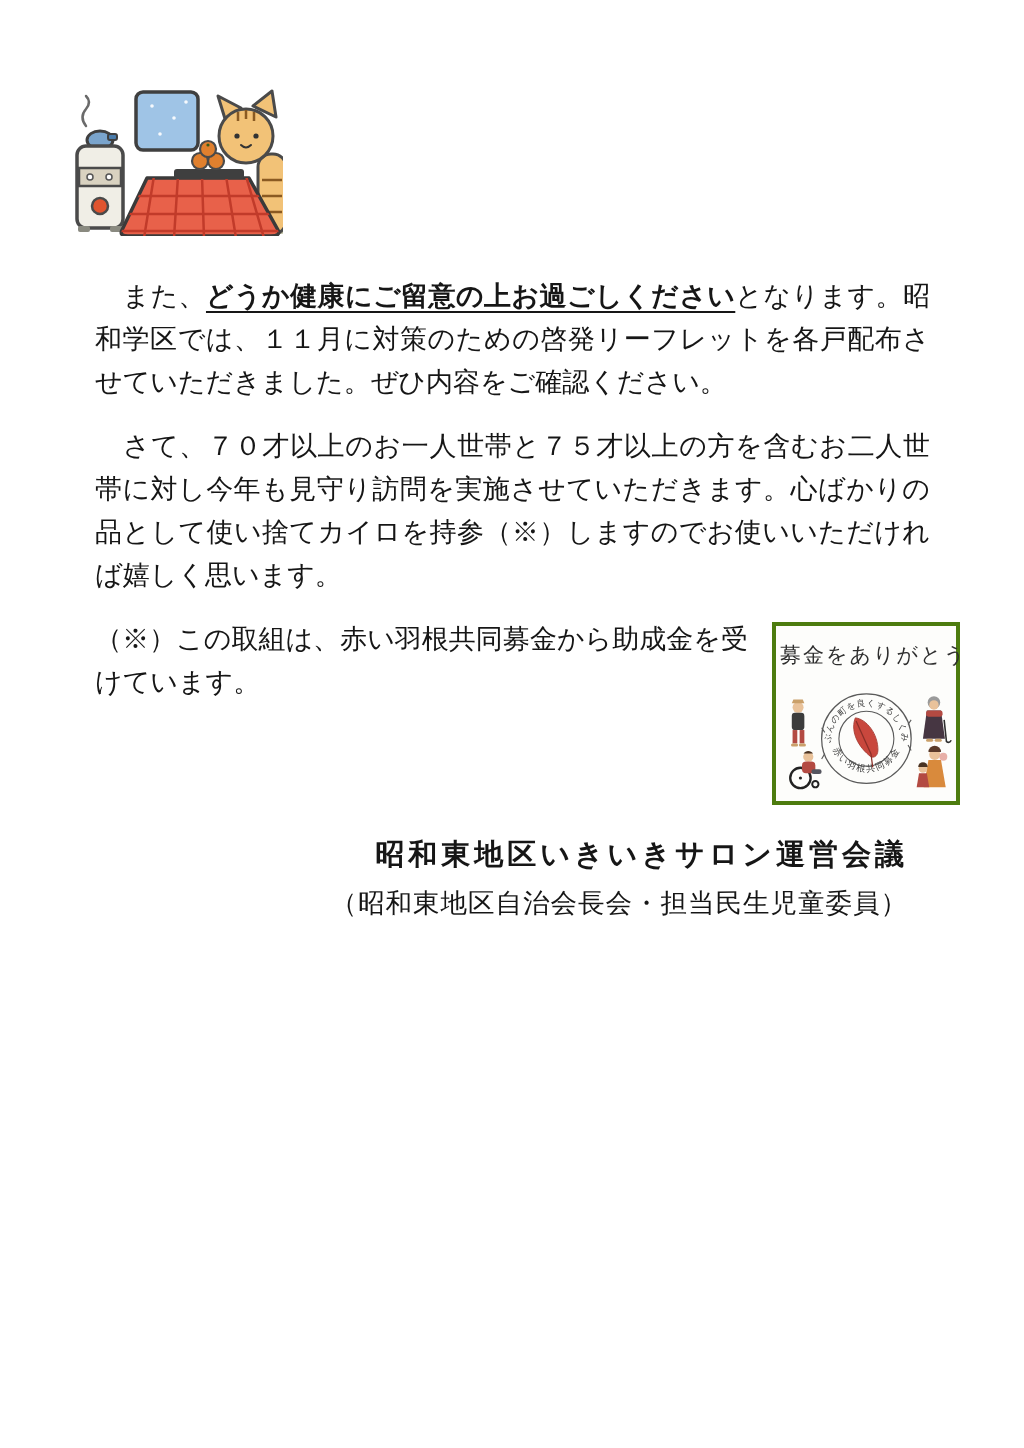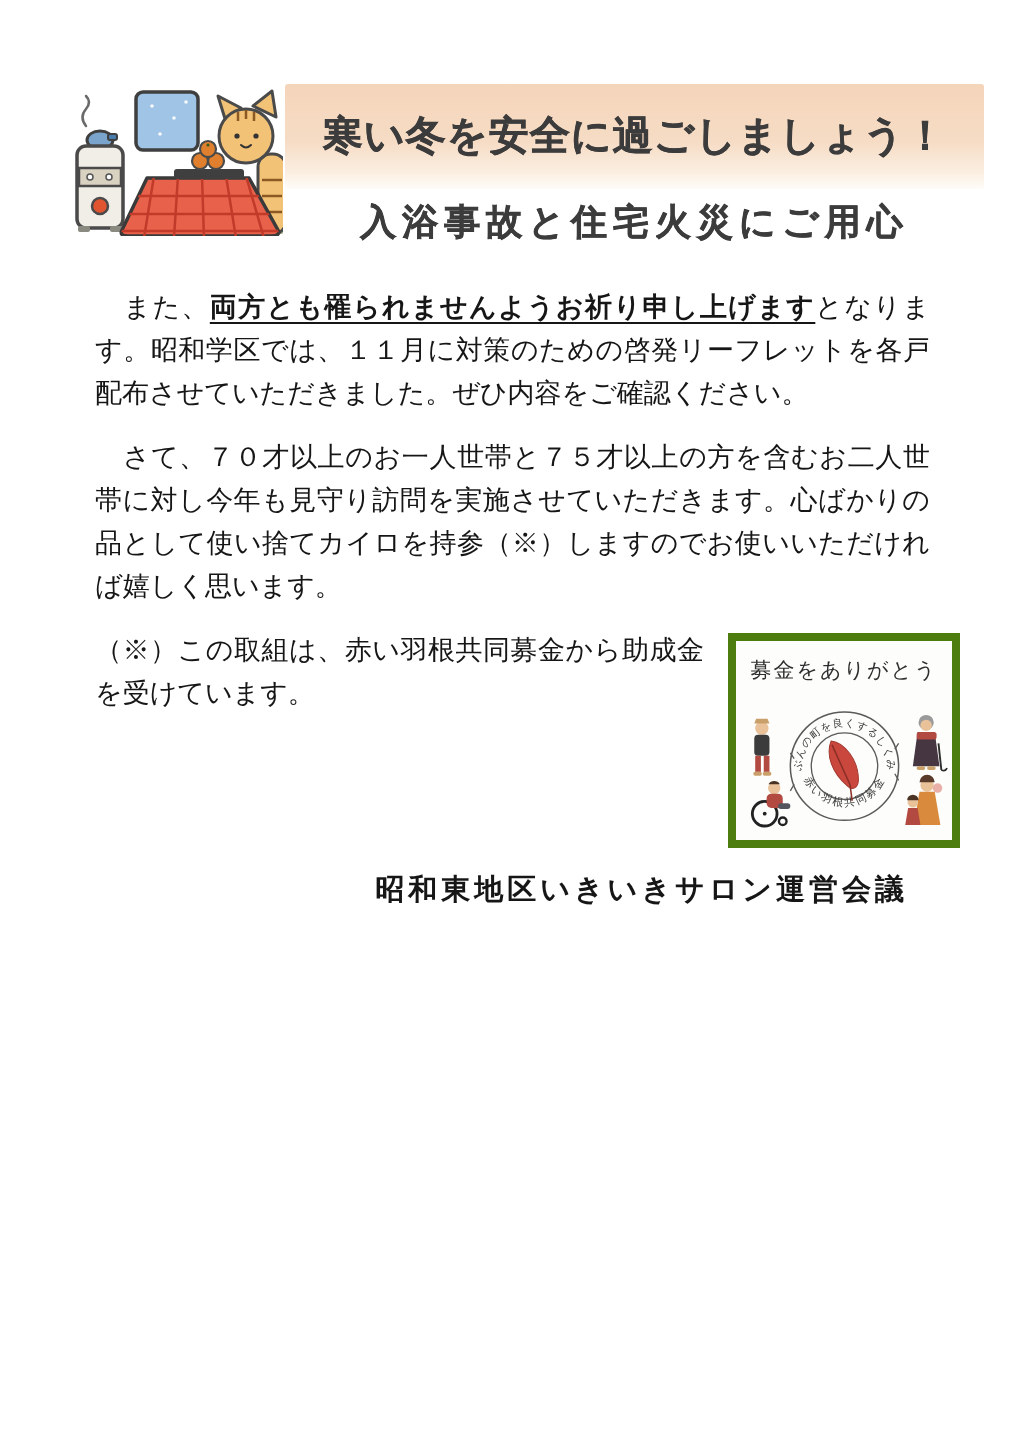--- a/index.html
+++ b/index.html
@@ -61,38 +61,38 @@
     font-weight: 700;
     text-decoration: underline;
     text-decoration-thickness: 2px;
     text-underline-offset: 6px;
   }
 
   
   .wrap-section::after { content: ""; display: block; clear: both; }
   .feather-box {
     float: right;
-    width: 232px;
-    border: 8px solid #4d7c0f;
+    width: 188px;
+    border: 4px solid #4d7c0f;
     background: #fdfdfb;
     margin: 4px -30px 8px 24px;
     padding: 8px 4px 4px 4px;
   }
   .feather-box-title {
     font-size: 21px;
     letter-spacing: 2px;
     text-align: center;
     color: #2e2e2e;
     white-space: nowrap;
   }
   .feather-box svg { display: block; width: 100%; height: auto; margin-top: 2px; }
 
   
   .date-line { margin-top: 20px; }
-  .signature { margin-top: 12px; text-align: right; padding-right: 22px; }
+  .signature { margin-top: 20px; text-align: right; padding-right: 22px; }
   .org {
     font-weight: 700;
     font-size: 29px;
     letter-spacing: 4px;
     white-space: nowrap;
   }
   .org-note {
     font-size: 26.5px;
     letter-spacing: 1px;
     margin-top: 6px !important;
@@ -157,33 +157,27 @@
           </g>
           <rect x="126" y="85" width="70" height="10" rx="3" fill="#3f3f3f"></rect>
           <circle cx="152" cy="77" r="8" fill="#e0802e" stroke="#4a4a4a" stroke-width="2.2"></circle>
           <circle cx="168" cy="77" r="8" fill="#e0802e" stroke="#4a4a4a" stroke-width="2.2"></circle>
           <circle cx="160" cy="65" r="8" fill="#e0802e" stroke="#4a4a4a" stroke-width="2.2"></circle>
           <circle cx="160" cy="61" r="1.6" fill="#3a5a1a"></circle>
         </g>
       </svg>
     </div>
 
-    <div class="titles">
-      <div class="banner">
-        <div class="banner-title">寒い冬を安全に過ごしましょう！</div>
-      </div>
-      <div class="subtitle">入浴事故と住宅火災にご用心</div>
-    </div>
   </div>
 
   <div class="main">
 
 
 
-    <p class="gap-before"><span>　また、</span><span class="em-underline">両方とも罹られませんようお祈り申し上げます</span><span>となります。昭和学区では、１１月に対策のための啓発リーフレットを各戸配布させていただきました。ぜひ内容をご確認ください。</span></p>
+    <p class="gap-before"><span>　また、</span><span class="em-underline">どうか健康にご留意の上お過ごしください</span><span>となります。昭和学区では、１１月に対策のための啓発リーフレットを各戸配布させていただきました。ぜひ内容をご確認ください。</span></p>
 
     <p class="gap-before">　さて、７０才以上のお一人世帯と７５才以上の方を含むお二人世帯に対し今年も見守り訪問を実施させていただきます。心ばかりの品として使い捨てカイロを持参（※）しますのでお使いいただければ嬉しく思います。</p>
 
     <div class="wrap-section gap-before">
 
       <div class="feather-box">
         <div class="feather-box-title">募金をありがとう</div>
         <svg viewBox="0 0 219 150" xmlns="http://www.w3.org/2000/svg">
           <defs>
             <path id="arcTop" d="M 64,80 A 46,46 0 0 1 156,80"></path>
@@ -247,16 +241,17 @@
           </g>
         </svg>
       </div>
 
       <p>（※）この取組は、赤い羽根共同募金から助成金を受けています。</p>
     </div>
 
 
     <div class="signature">
       <p class="org">昭和東地区いきいきサロン運営会議</p>
+      <p class="org-note">（昭和東地区自治会長会・担当民生児童委員）</p>
     </div>
 
   </div>
 </div>
 
 </body></html>

